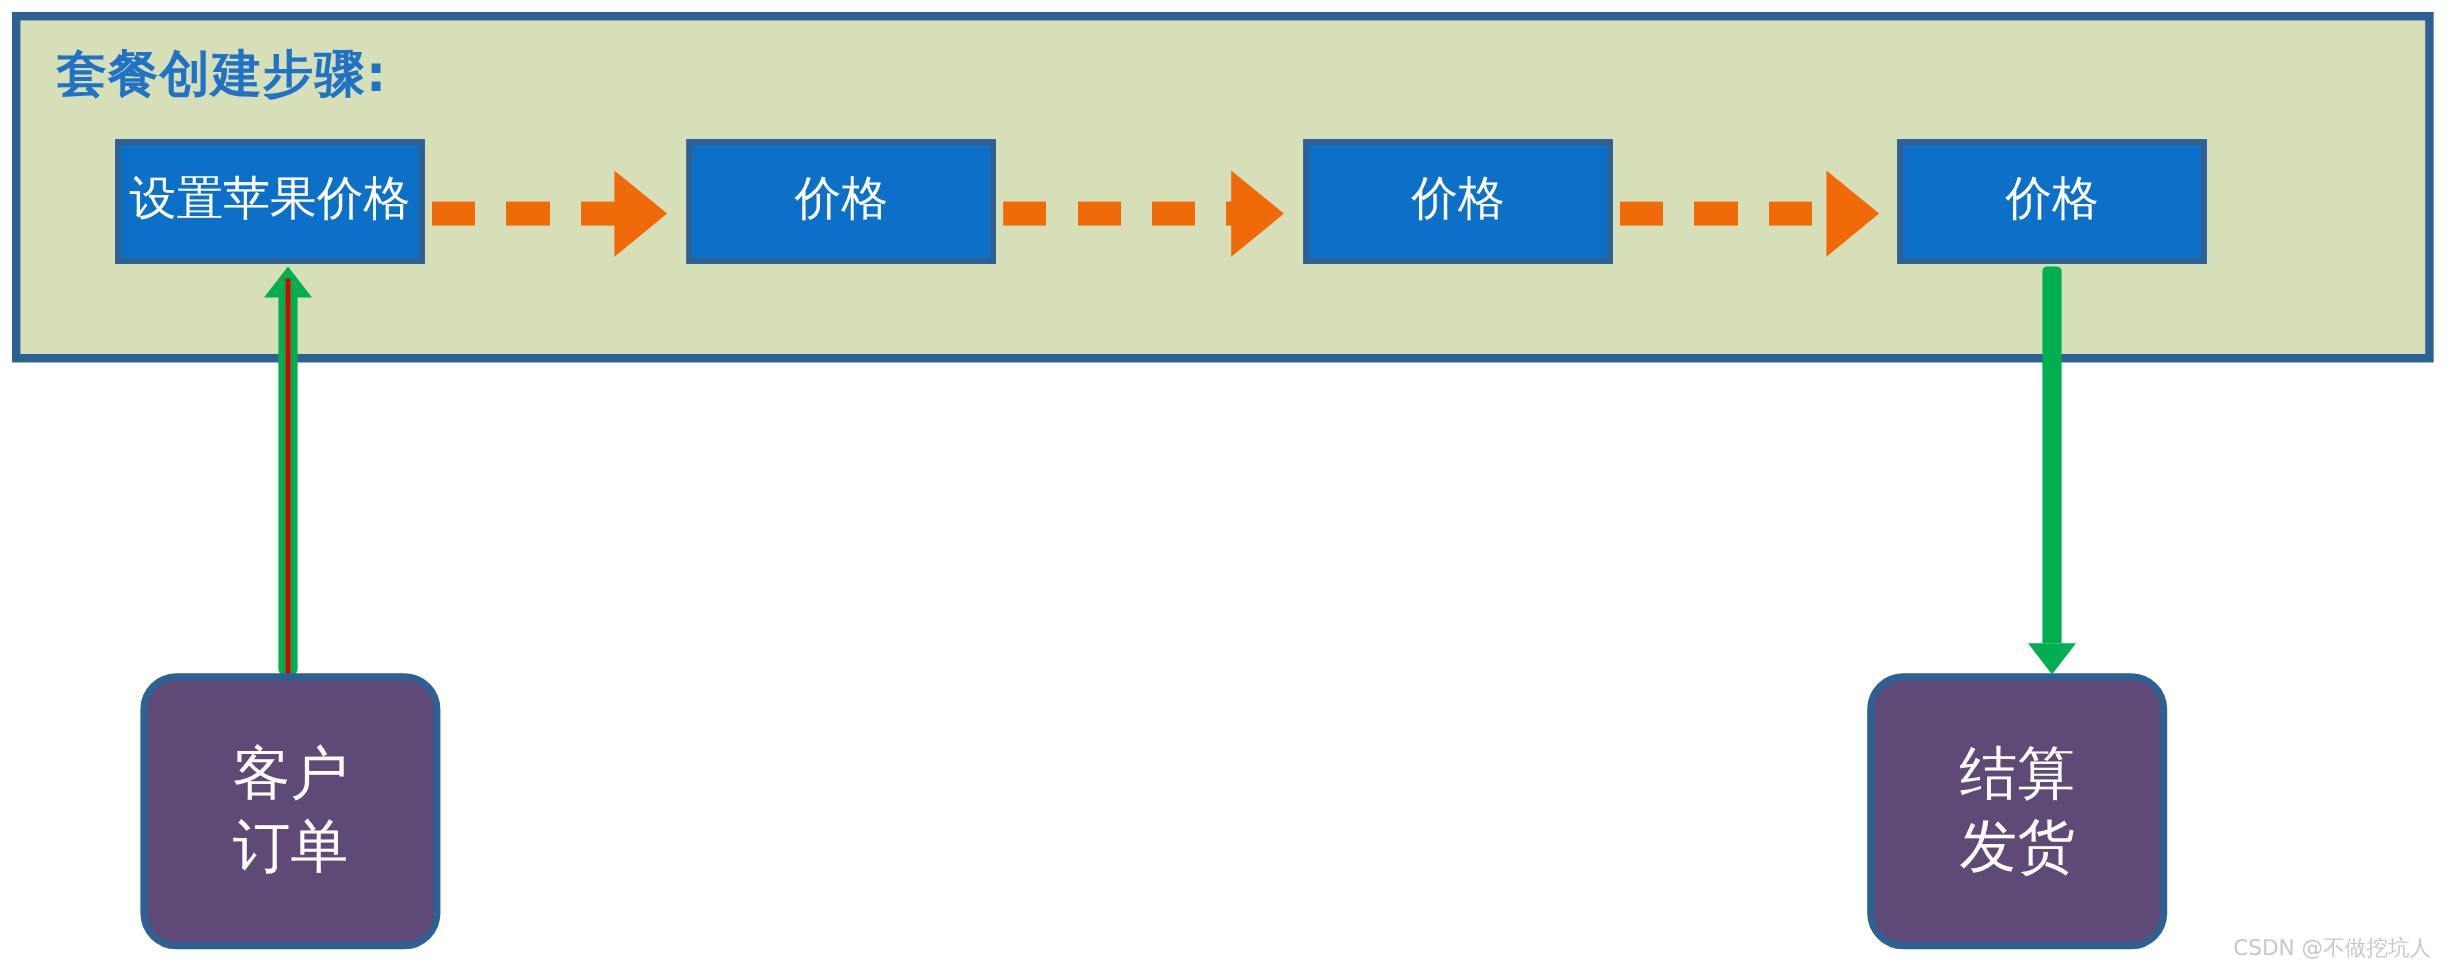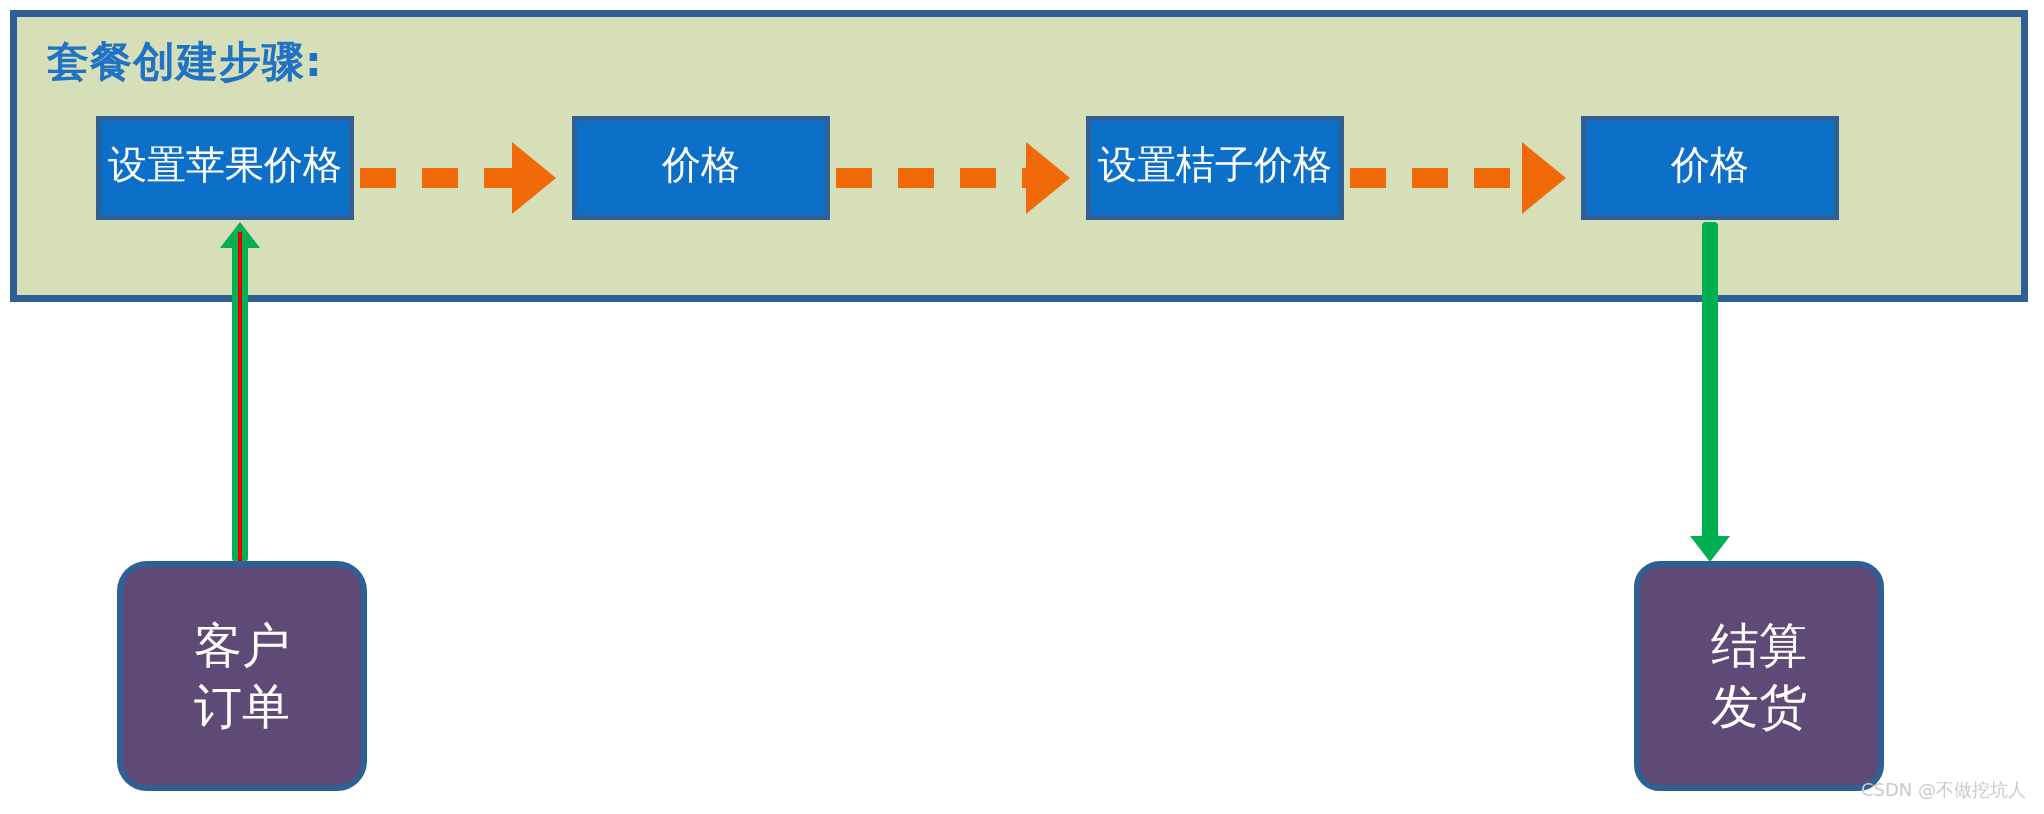--- a/index.html
+++ b/index.html
@@ -141,21 +141,21 @@
     line-height:1.28;
     text-align:center;
     display:flex;
     flex-direction:column;
     align-items:center;
     justify-content:center;
     font-family:"DejaVu Serif","Liberation Serif",serif;
   }
   .endpoint .l1,.endpoint .l2{display:block;white-space:nowrap;}
   #endpoint-0{left:117px;top:561px;align-items:center;}
-  #endpoint-1{left:1634px;top:561px;border-radius:26px;}
+  #endpoint-1{left:1556px;top:561px;}
 
   
   .watermark{
     position:absolute;
     right:18px;bottom:12px;
     font-size:18px;
     color:#C9C9C9;
     white-space:nowrap;
     font-family:"DejaVu Sans","Liberation Sans",sans-serif;
   }
@@ -170,21 +170,20 @@
   </div>
 
   <div class="step-box" id="step-0">
     <span class="l1">设置苹果</span>
     <span class="l2">价格</span>
   </div>
   <div class="step-box" id="step-1">
     <span class="l2">价格</span>
   </div>
   <div class="step-box" id="step-2">
-    <span class="l1">设置桔子</span>
     <span class="l2">价格</span>
   </div>
   <div class="step-box" id="step-3">
     <span class="l2">价格</span>
   </div>
 
   <div class="conn" id="conn-0">
     <div class="dashes"></div>
     <div class="head"></div>
   </div>

